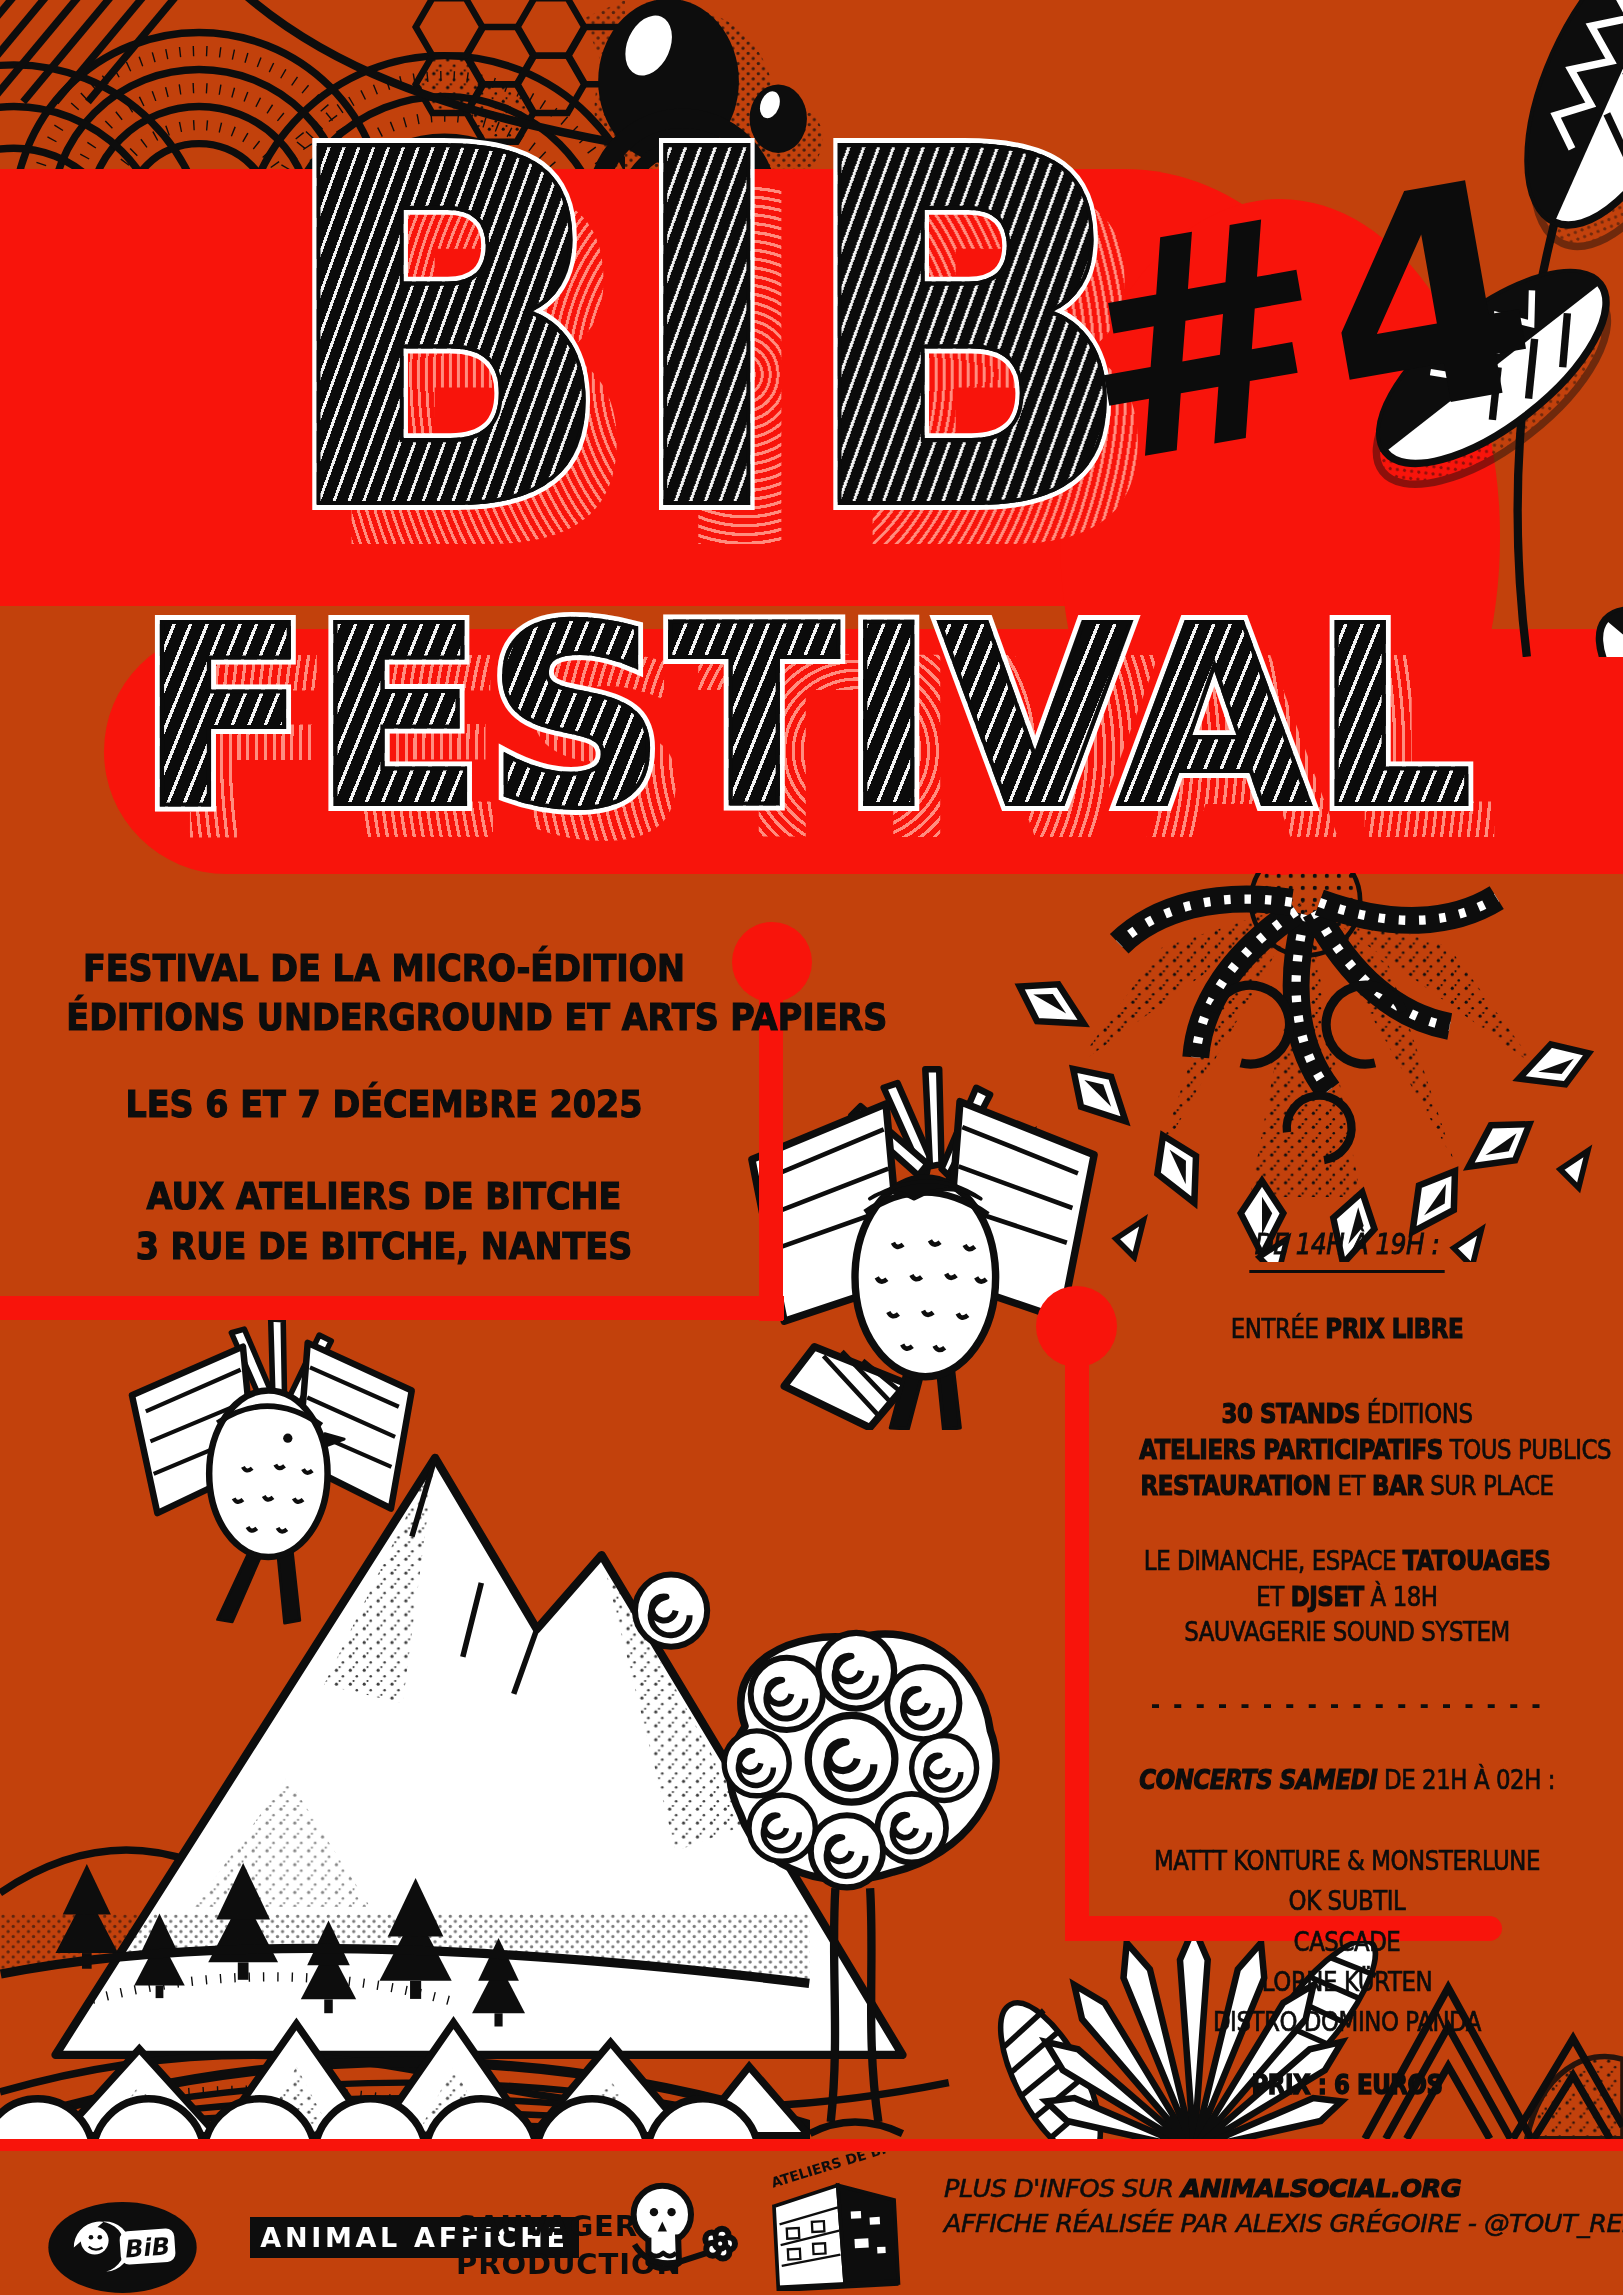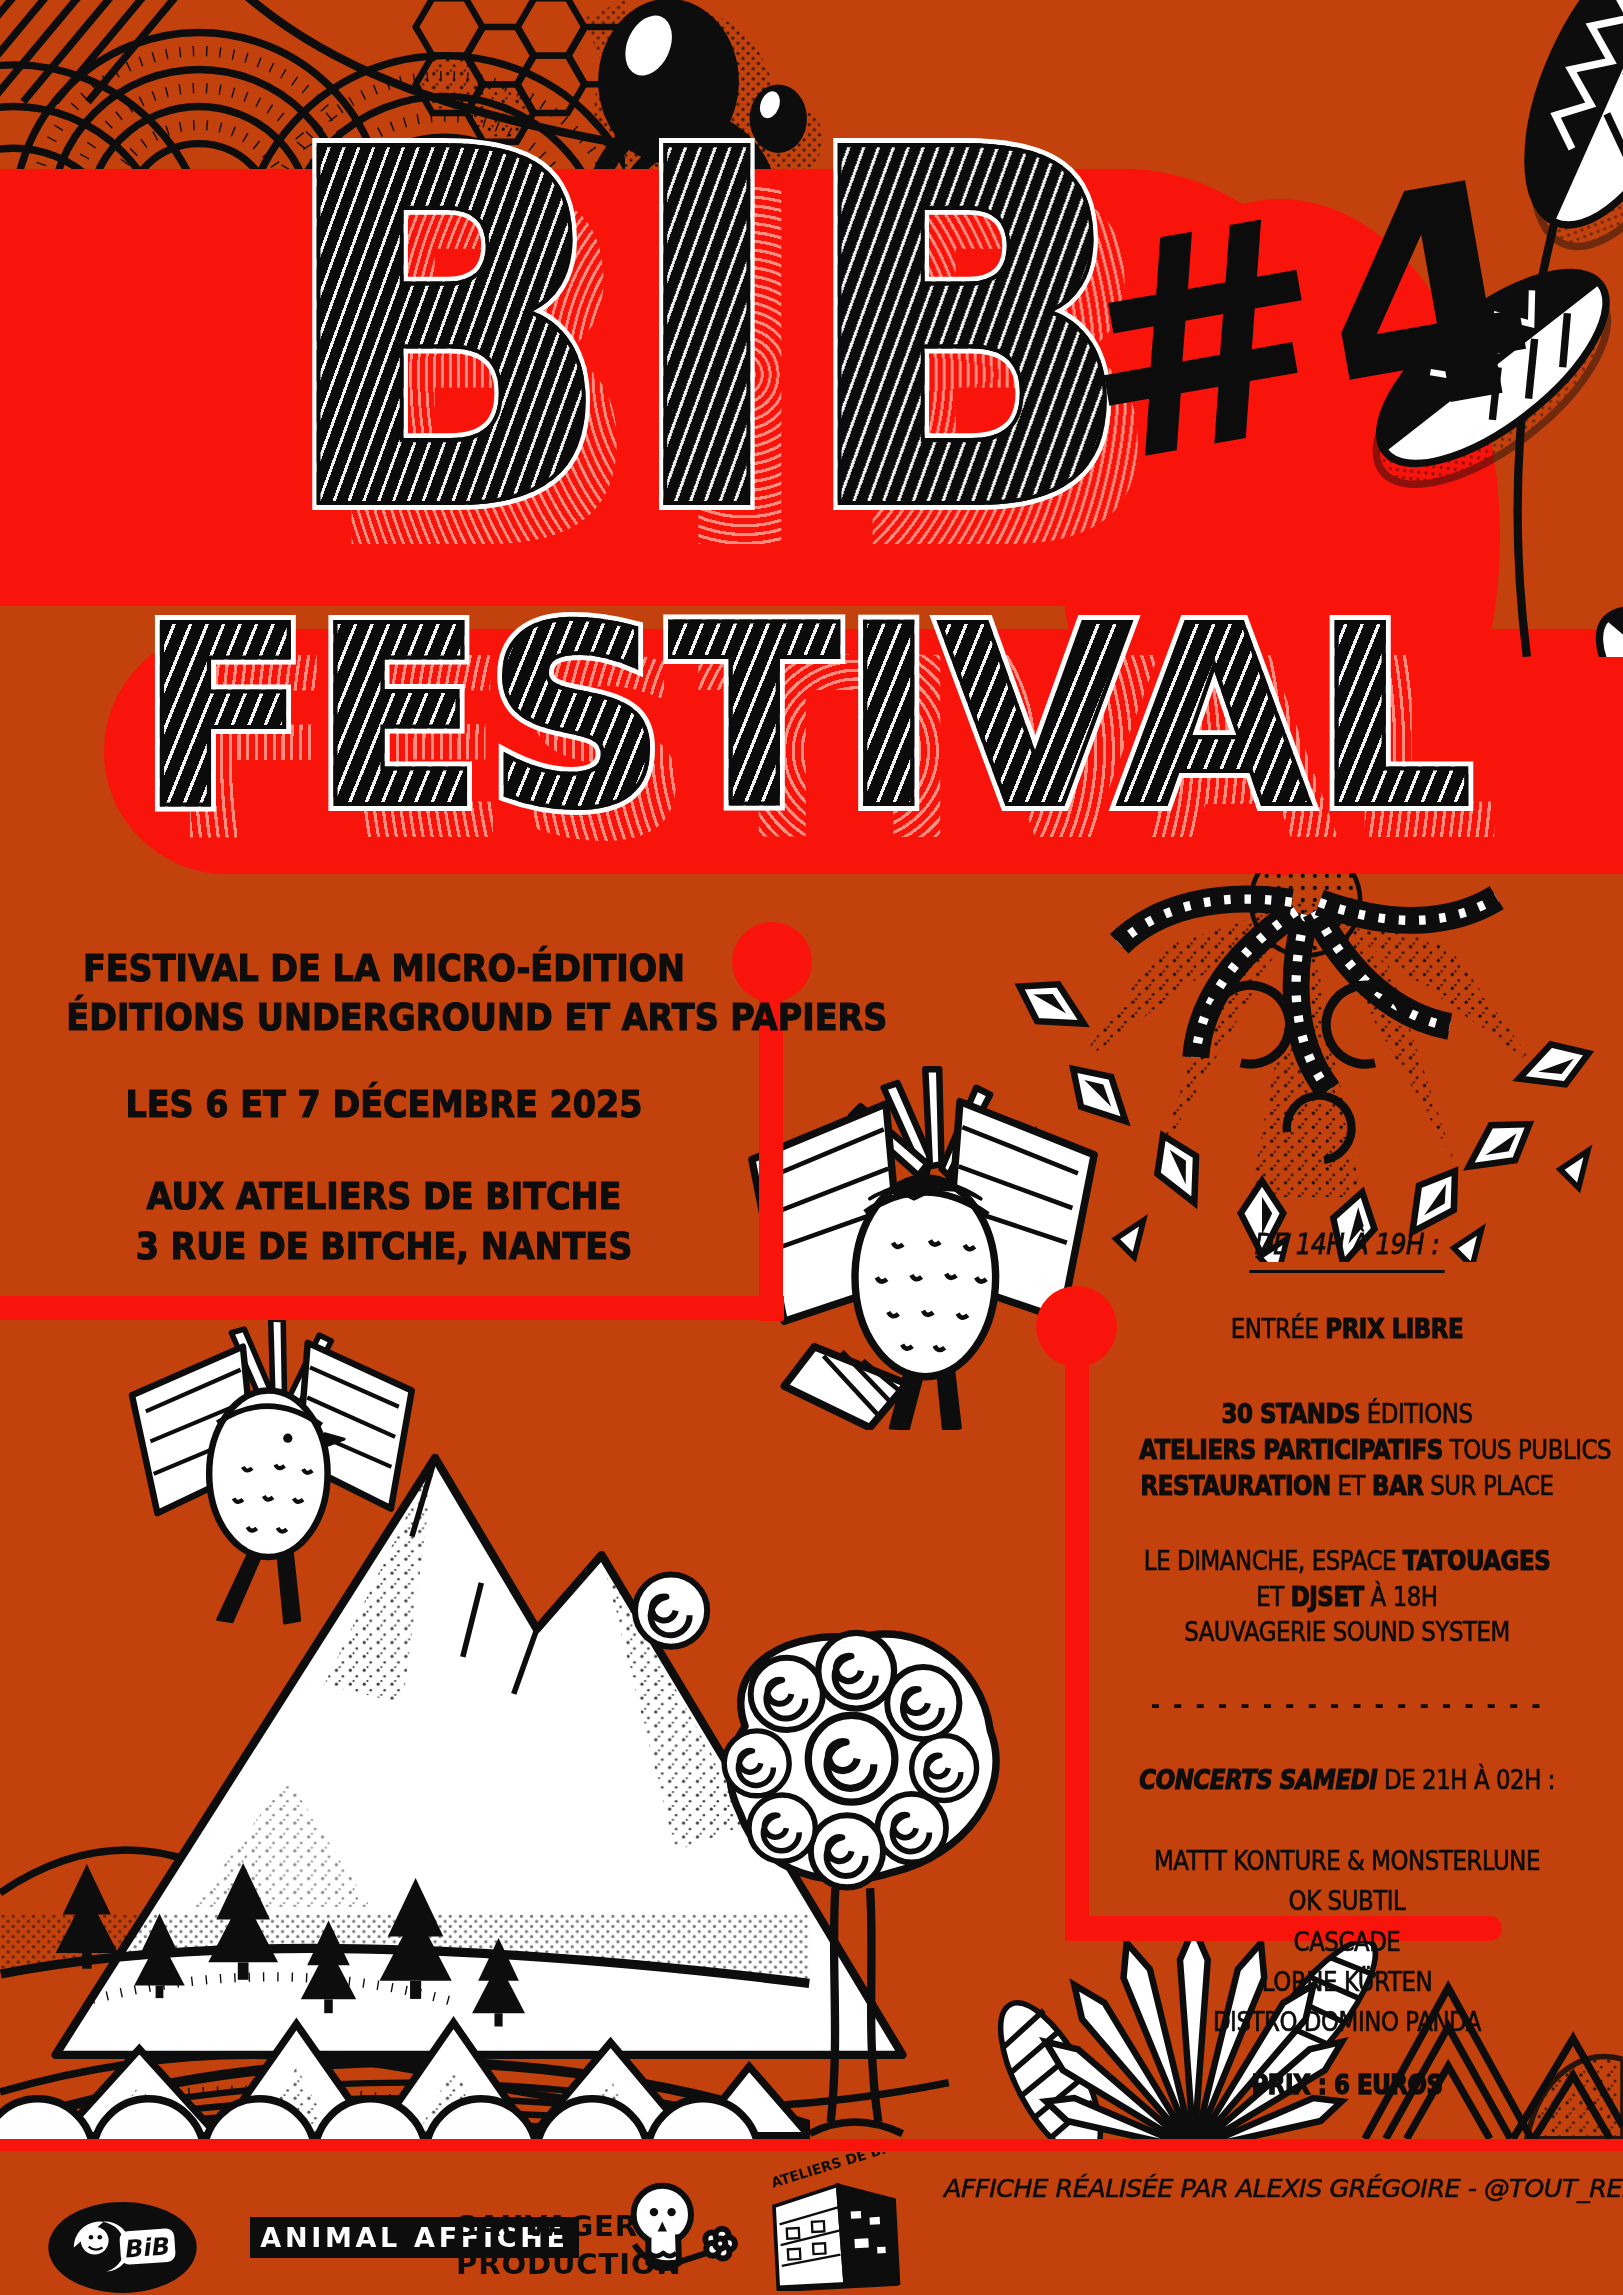--- a/index.html
+++ b/index.html
@@ -582,17 +582,18 @@
         <rect x="195" y="130" width="22" height="16"></rect>
           <rect x="235" y="145" width="22" height="16"></rect>
         <rect x="200" y="190" width="30" height="20"></rect>
           <rect x="248" y="210" width="18" height="14"></rect>
       </g>
       <rect x="30" y="282" width="260" height="14" fill="#0d0d0d"></rect>
     </g>
   </svg>
 
   <div class="abs" id="footer-info">
+    <div><span>PLUS D'INFOS SUR </span><span class="b">ANIMALSOCIAL.ORG</span></div>
     <div>AFFICHE RÉALISÉE PAR ALEXIS GRÉGOIRE - @TOUT_RELATIF</div>
   </div>
 
 </div>
 
 
 </body></html>

